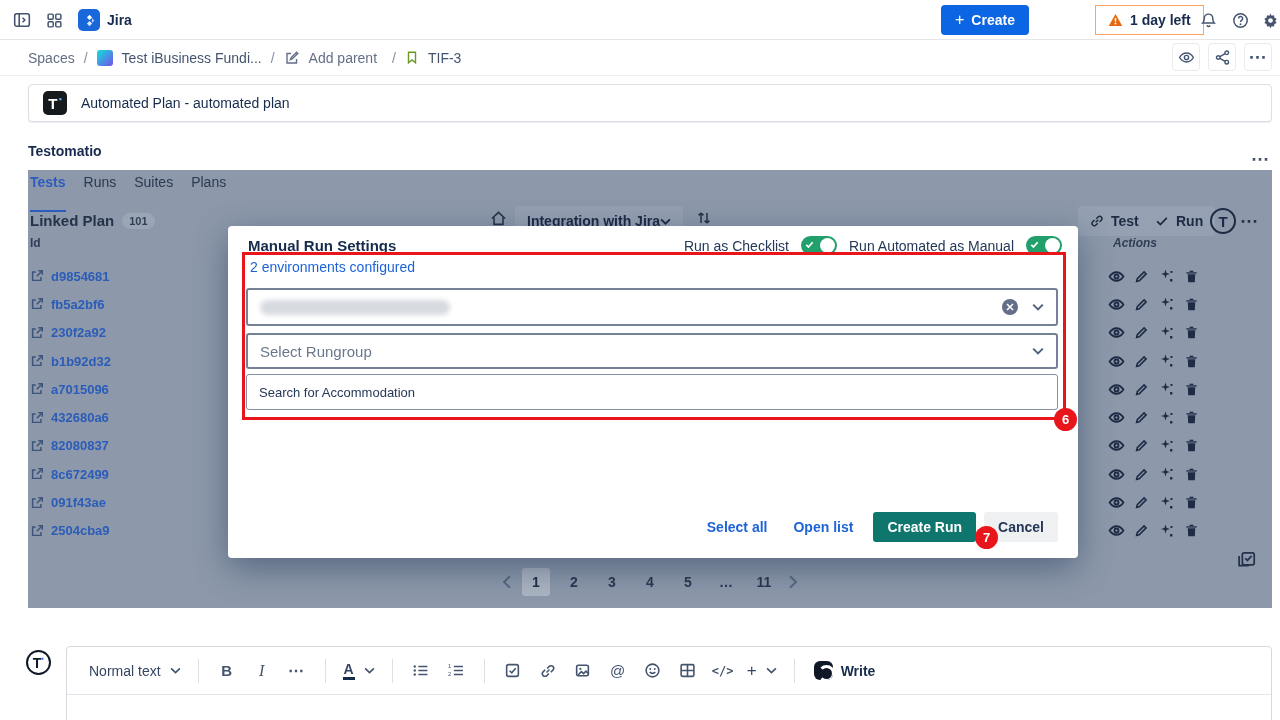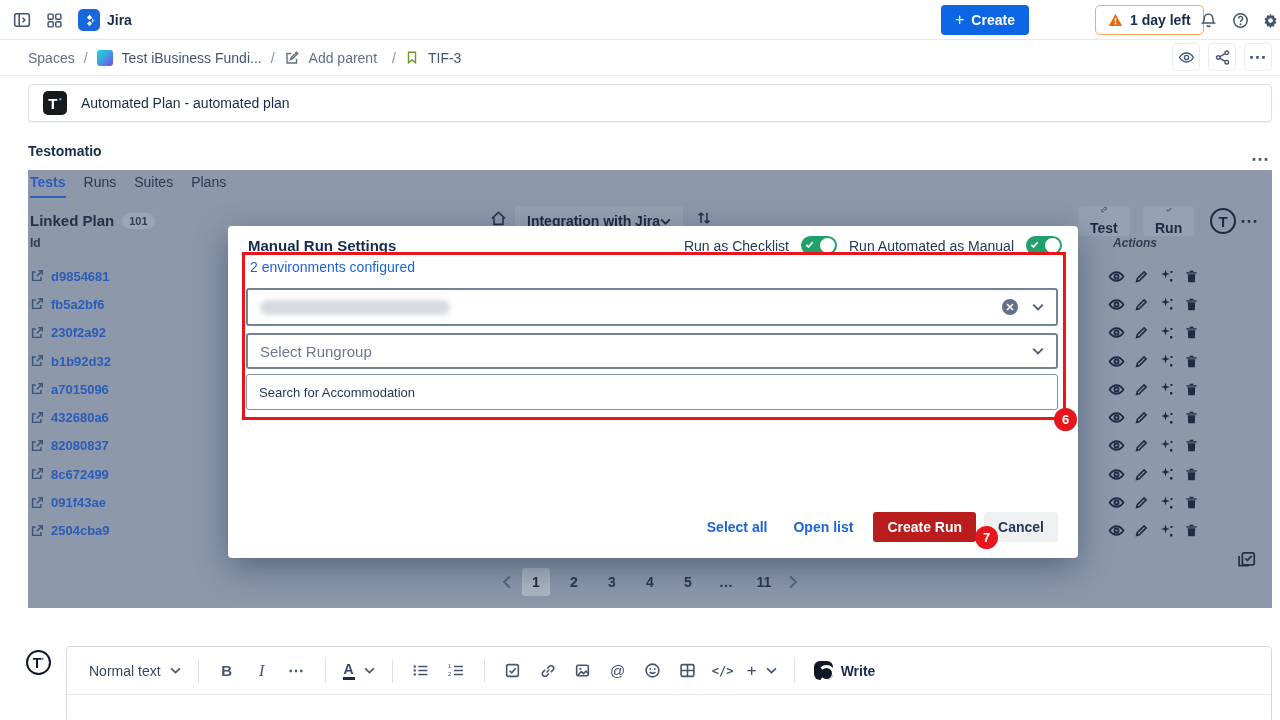--- a/index.html
+++ b/index.html
@@ -24,21 +24,21 @@
                border:1px solid #A8B0BC; border-radius:8px; background:#fff;
                display:flex; align-items:center; padding:0 10px; gap:8px; }
   .searchbox input { border:none; outline:none; flex:1; font-size:14px; color:#172B4D;
                      font-family:"Liberation Sans",sans-serif; background:transparent; }
   .searchbox input::placeholder { color:#626F86; }
   .createbtn { position:absolute; left:941px; top:5px; height:30px; padding:0 14px;
                background:#0C66E4; color:#fff; border:none; border-radius:4px;
                font-size:14px; font-weight:bold; display:flex; align-items:center; gap:7px; cursor:pointer;
                font-family:"Liberation Sans",sans-serif; }
   .trialbadge { position:absolute; left:1095px; top:5px; height:30px; padding:0 12px;
-                border:1px solid #FEA362; border-radius:5px; background:#fff;
+                border:1px solid #FEA362; border-radius:0; background:#fff;
                 display:flex; align-items:center; gap:7px; font-size:14px; font-weight:bold;
                 color:#172B4D; cursor:pointer; }
 
   
   .crumbbar { position:absolute; left:0; top:40px; width:1280px; height:36px; background:#fff;
               border-bottom:1px solid #EDEFF2; display:flex; align-items:center; padding-left:28px; gap:9px;
               font-size:14px; }
   .crumb-gray { color:#626F86; cursor:pointer; }
   .crumb-dark { color:#44546F; cursor:pointer; }
   .crumb-sep  { color:#8590A2; }
@@ -56,33 +56,33 @@
   .planlogo i { font-style:normal; color:#4BA3FF; font-size:9px; margin-left:1px; margin-top:-9px; }
   .plantitle { font-size:14px; color:#172B4D; }
 
   .widget-title { position:absolute; left:28px; top:143px; font-size:14px; font-weight:bold; color:#172B4D; }
   .dots { font-size:18px; font-weight:bold; color:#44546F; letter-spacing:1px; cursor:pointer; }
   .widget-more { position:absolute; right:10px; top:148px; }
 
   
   .grayarea { position:absolute; left:28px; top:170px; width:1244px; height:438px; background:#8D99AB; }
   .tabs { position:absolute; left:2px; top:4px; display:flex; gap:18px; font-size:14px; }
-  .tab { color:#2C3852; padding-bottom:6px; cursor:pointer; font-weight:normal; }
+  .tab { color:#2C3852; padding-bottom:20px; cursor:pointer; font-weight:normal; }
   .tab.active { color:#2D5CBE; font-weight:bold; border-bottom:2px solid #2D5CBE; }
   .gtoolbar-left { position:absolute; left:2px; top:42px; display:flex; align-items:center; gap:8px; }
   .linked-label { font-size:15px; font-weight:bold; color:#26324B; }
   .countbadge { background:#9AA6B6; color:#323E56; font-size:11px; font-weight:bold;
                 border-radius:9px; padding:2px 7px; }
   .ghome { position:absolute; left:462px; top:40px; color:#26324B; cursor:pointer; }
   .gpill { position:absolute; left:487px; top:36px; height:30px; background:#95A1B2; border-radius:4px;
            display:flex; align-items:center; gap:0; padding:0 12px; font-size:14px; font-weight:bold;
            color:#1E2A44; cursor:pointer; }
   .gsort { position:absolute; left:668px; top:40px; color:#26324B; cursor:pointer; }
   .gbtn { height:30px; background:#95A1B2; border-radius:4px; display:flex; align-items:center;
-          gap:7px; padding:0 12px; font-size:14px; font-weight:bold; color:#1E2A44; cursor:pointer;flex-direction:column; }
+          gap:7px; padding:0 12px; font-size:14px; font-weight:bold; color:#1E2A44; cursor:pointer; }
   .gbtn-test { position:absolute; left:1050px; top:36px; }
   .gbtn-run  { position:absolute; left:1115px; top:36px; }
   .tcircle { width:26px; height:26px; border:2px solid #1E2A44; border-radius:50%; color:#1E2A44;
              font-weight:bold; font-size:15px; display:flex; align-items:center; justify-content:center; }
   .gmore { position:absolute; left:1212px; top:40px; color:#26324B; }
   .colhead { font-size:12px; font-weight:bold; color:#313D55; }
   .rows { position:absolute; left:2px; top:92px; width:1240px; }
   .trow { display:flex; align-items:center; justify-content:space-between; height:28.3px; }
   .idcell { display:flex; align-items:center; gap:7px; cursor:pointer; }
   .idtext { font-size:13px; font-weight:bold; color:#2B5CB8; }
@@ -116,21 +116,21 @@
   .field3 { top:148px; height:36px; border:1px solid #8590A2; padding:0 12px; }
   .blurpill { width:190px; height:15px; border-radius:8px; background:#D7DAE0; filter:blur(2.5px); }
   .fieldright { margin-left:auto; display:flex; align-items:center; gap:14px; }
   .clearbtn { width:16px; height:16px; border-radius:50%; background:#626F86; color:#fff;
               display:inline-flex; align-items:center; justify-content:center; cursor:pointer; }
   .placeholder { font-size:15px; color:#6B778C; }
   .field3 input { border:none; outline:none; width:100%; font-size:13px; color:#253858;
                   font-family:"Liberation Sans",sans-serif; }
   .modal-footer { position:absolute; right:20px; bottom:16px; display:flex; align-items:center; gap:26px; }
   .mlink { font-size:14px; font-weight:bold; color:#1D63D8; cursor:pointer; }
-  .btn-primary { height:30px; padding:0 14px; background:#b91c1c; color:#fff; border:none; border-radius:3px;
+  .btn-primary { height:30px; padding:0 14px; background:#0f766e; color:#fff; border:none; border-radius:3px;
                  font-size:14px; font-weight:bold; cursor:pointer; font-family:"Liberation Sans",sans-serif; }
   .btn-subtle  { height:30px; padding:0 14px; background:#EEF0F2; color:#253858; border:none; border-radius:3px;
                  font-size:14px; font-weight:bold; cursor:pointer; font-family:"Liberation Sans",sans-serif; margin-left:-18px; }
   .modal-footer .btn-primary { margin-left:-6px; }
 
   
   .redbox { position:absolute; left:242px; top:252px; width:824px; height:168px;
             border:3px solid #E8151B; z-index:40; pointer-events:none; }
   .stepdot { position:absolute; width:23px; height:23px; border-radius:50%; background:#E8151B;
              color:#fff; font-size:13px; font-weight:bold; display:flex; align-items:center;

